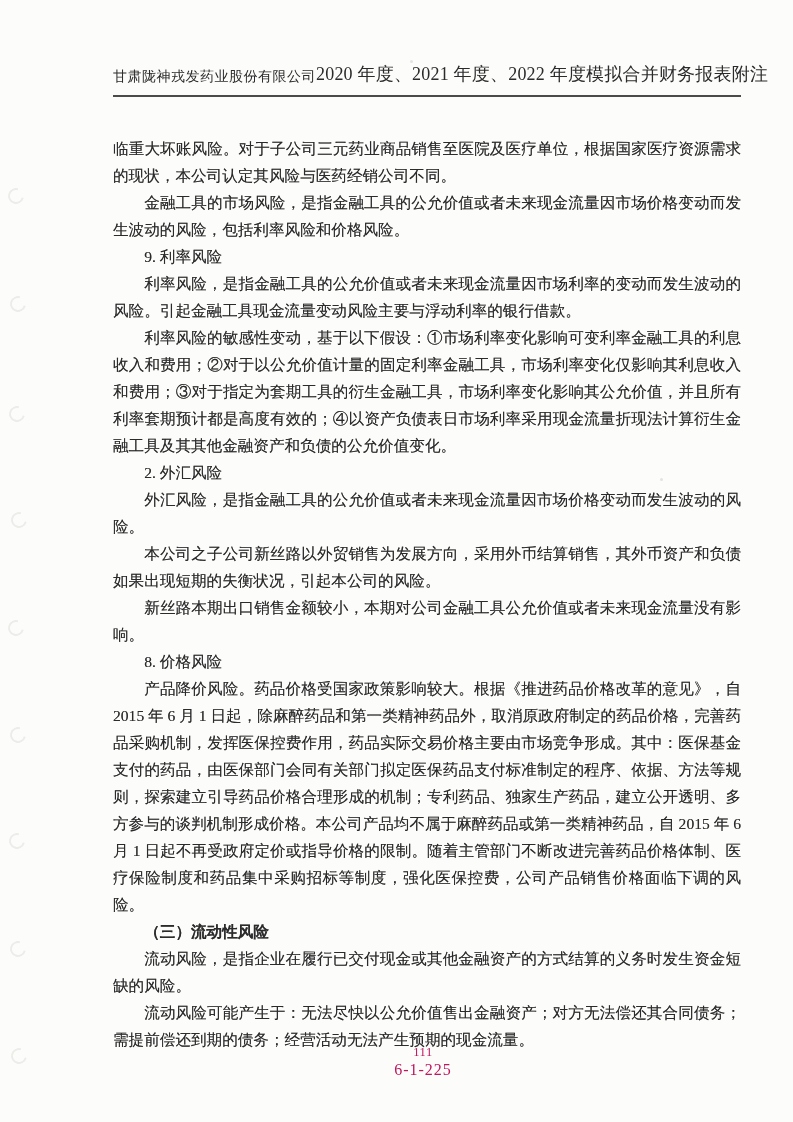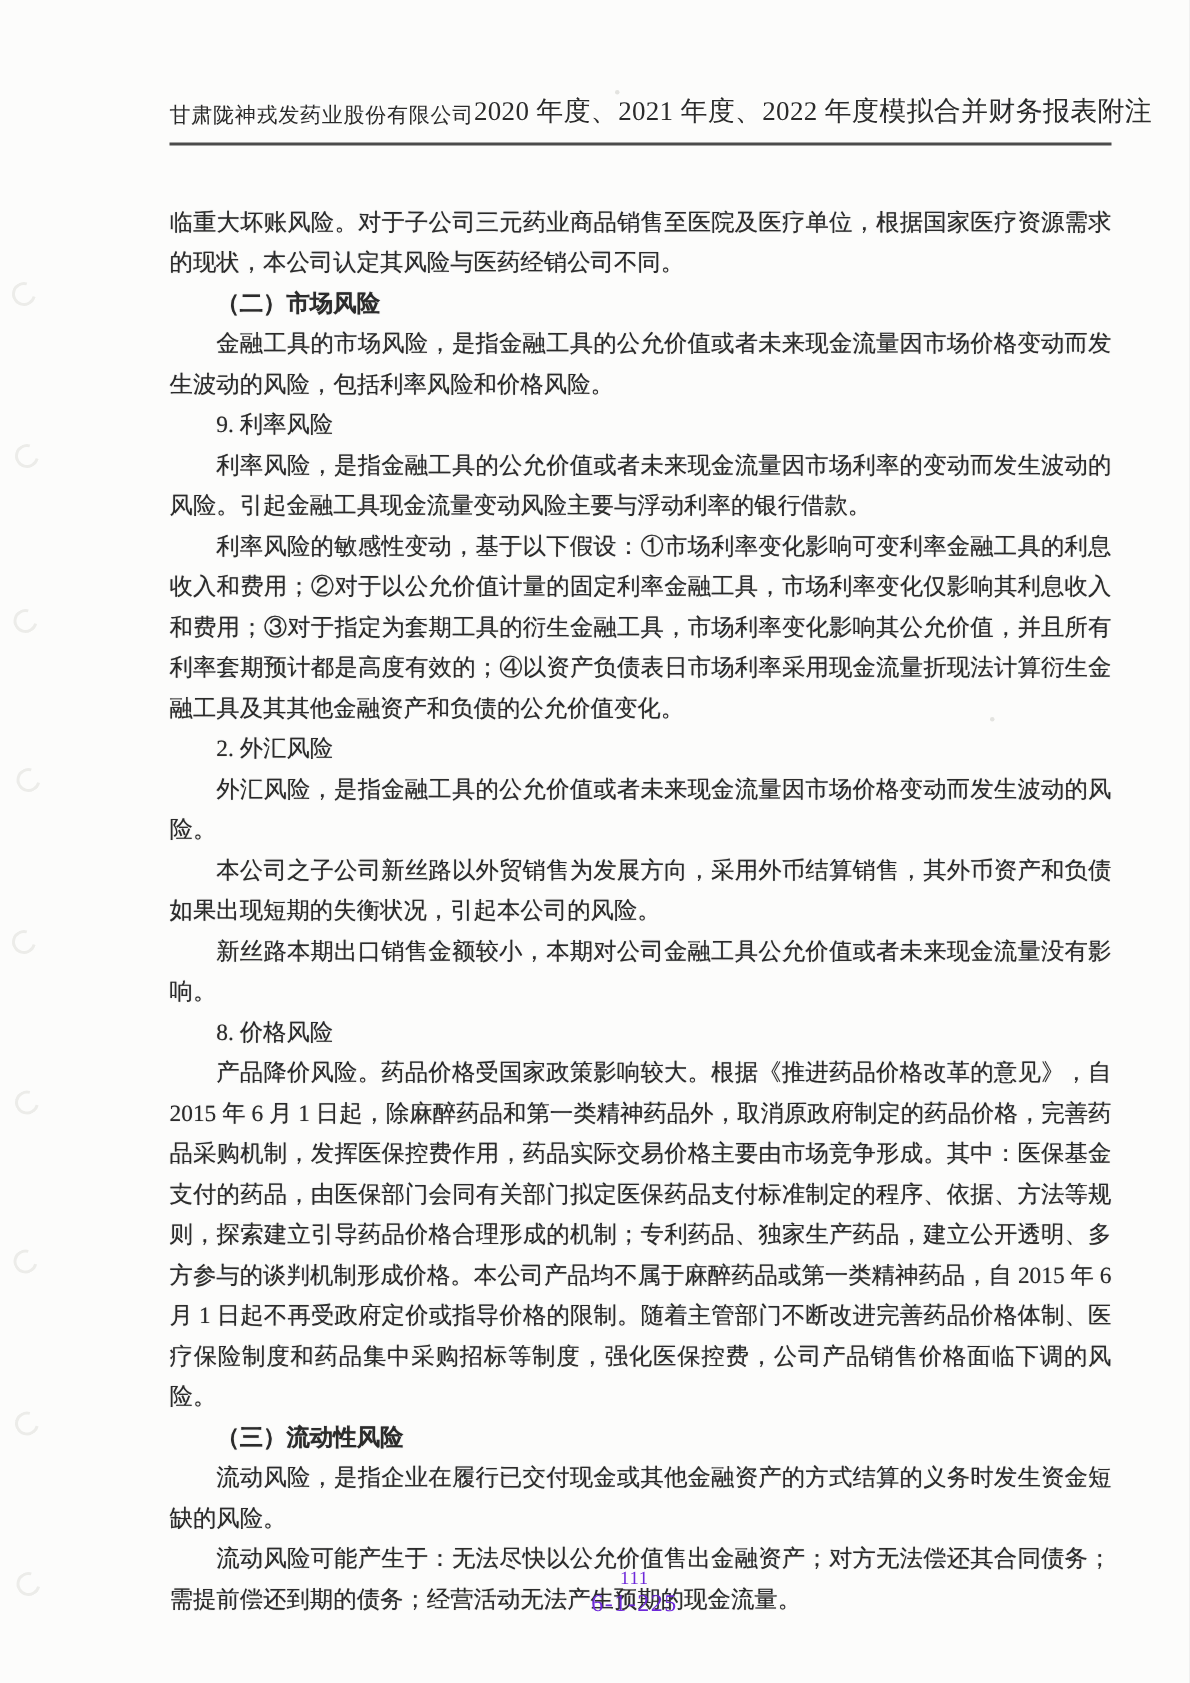--- a/index.html
+++ b/index.html
@@ -61,21 +61,21 @@
   .doc-body p.heading {
     font-weight: bold;
   }
   
   .footer {
     position: absolute;
     top: 1044px;
     left: 53px;
     width: 740px;
     text-align: center;
-    color: #6d28d9;
+    color: #be185d;
   }
   .footer .page-num {
     font-size: 12.5px;
     line-height: 16px;
     letter-spacing: 0.5px;
   }
   .footer .doc-num {
     font-size: 16px;
     line-height: 20px;
     letter-spacing: 1px;
@@ -105,21 +105,20 @@
 <div class="page">
 
   <div class="header">
     <span class="company">甘肃陇神戎发药业股份有限公司</span>
     <span class="report-title">2020 年度、2021 年度、2022 年度模拟合并财务报表附注</span>
   </div>
 
   <div class="doc-body">
 
   <p class="continuation">临重大坏账风险。对于子公司三元药业商品销售至医院及医疗单位，根据国家医疗资源需求的现状，本公司认定其风险与医药经销公司不同。</p>
-      <p class="heading">（二）市场风险</p>
       <p class="para">金融工具的市场风险，是指金融工具的公允价值或者未来现金流量因市场价格变动而发生波动的风险，包括利率风险和价格风险。</p>
       <p class="subheading">9. 利率风险</p>
       <p class="para">利率风险，是指金融工具的公允价值或者未来现金流量因市场利率的变动而发生波动的风险。引起金融工具现金流量变动风险主要与浮动利率的银行借款。</p>
       <p class="para">利率风险的敏感性变动，基于以下假设：①市场利率变化影响可变利率金融工具的利息收入和费用；②对于以公允价值计量的固定利率金融工具，市场利率变化仅影响其利息收入和费用；③对于指定为套期工具的衍生金融工具，市场利率变化影响其公允价值，并且所有利率套期预计都是高度有效的；④以资产负债表日市场利率采用现金流量折现法计算衍生金融工具及其其他金融资产和负债的公允价值变化。</p>
       <p class="subheading">2. 外汇风险</p>
       <p class="para">外汇风险，是指金融工具的公允价值或者未来现金流量因市场价格变动而发生波动的风险。</p>
       <p class="para">本公司之子公司新丝路以外贸销售为发展方向，采用外币结算销售，其外币资产和负债如果出现短期的失衡状况，引起本公司的风险。</p>
       <p class="para">新丝路本期出口销售金额较小，本期对公司金融工具公允价值或者未来现金流量没有影响。</p>
       <p class="subheading">8. 价格风险</p>
       <p class="para">产品降价风险。药品价格受国家政策影响较大。根据《推进药品价格改革的意见》，自 2015 年 6 月 1 日起，除麻醉药品和第一类精神药品外，取消原政府制定的药品价格，完善药品采购机制，发挥医保控费作用，药品实际交易价格主要由市场竞争形成。其中：医保基金支付的药品，由医保部门会同有关部门拟定医保药品支付标准制定的程序、依据、方法等规则，探索建立引导药品价格合理形成的机制；专利药品、独家生产药品，建立公开透明、多方参与的谈判机制形成价格。本公司产品均不属于麻醉药品或第一类精神药品，自 2015 年 6 月 1 日起不再受政府定价或指导价格的限制。随着主管部门不断改进完善药品价格体制、医疗保险制度和药品集中采购招标等制度，强化医保控费，公司产品销售价格面临下调的风险。</p>

